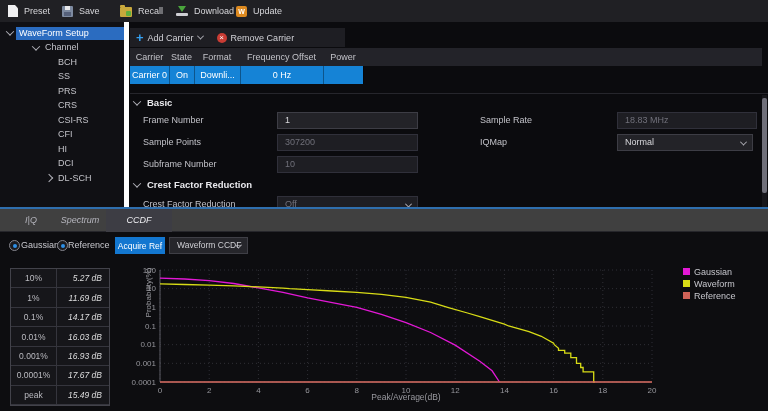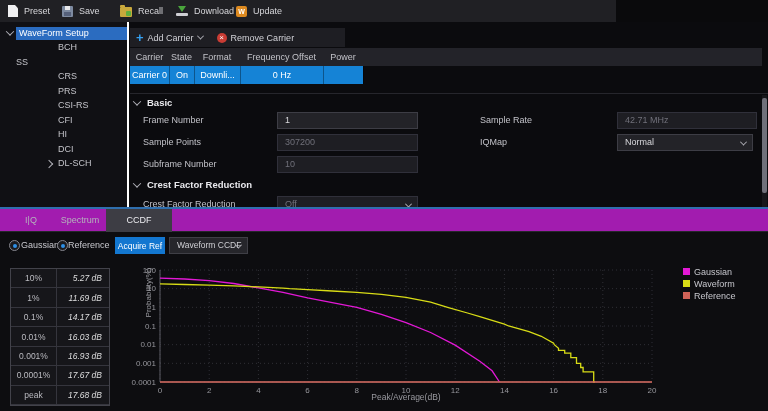--- a/index.html
+++ b/index.html
@@ -1,35 +1,35 @@
 <!DOCTYPE html>
 <html><head>
 <meta charset="utf-8">
 <style>
   html,body{margin:0;padding:0;background:#000;}
   #screen{position:relative;width:768px;height:411px;background:#0a0a0c;overflow:hidden;
           font-family:"Liberation Sans",sans-serif;color:#c8c8cc;-webkit-font-smoothing:antialiased;}
   
-  #toolbar{position:absolute;left:0;top:0;width:616px;height:22px;background:#202024;border-bottom:1px solid #000;}
+  #toolbar{position:absolute;left:0;top:0;width:768px;height:22px;background:#202024;border-bottom:1px solid #000;}
   .tb-item{position:absolute;top:0;height:22px;display:flex;align-items:center;gap:6px;font-size:9px;color:#d6d6da;cursor:default;}
   .ic{position:relative;display:inline-block;}
   .icon-preset{width:10px;height:12px;background:#f0f0f2;clip-path:polygon(0 0,70% 0,100% 28%,100% 100%,0 100%);}
   .icon-save{width:11px;height:11px;background:#7d8aa0;border-radius:1px;}
   .icon-save:before{content:"";position:absolute;left:3px;top:0;width:5px;height:4px;background:#e9e9ec;}
   .icon-save:after{content:"";position:absolute;left:2px;bottom:1px;width:7px;height:4px;background:#55607a;}
   .icon-recall{width:12px;height:10px;background:#c9a93c;border-radius:1px;margin-top:2px;}
   .icon-recall:before{content:"";position:absolute;left:0;top:-2px;width:5px;height:2px;background:#c9a93c;border-radius:1px 1px 0 0;}
   .icon-recall:after{content:"";position:absolute;right:1px;bottom:1px;width:5px;height:5px;background:#5fae3e;border-radius:1px;}
   .icon-download{width:12px;height:12px;}
   .icon-download:before{content:"";position:absolute;left:2px;top:1px;width:0;height:0;border-left:4px solid transparent;border-right:4px solid transparent;border-top:6px solid #4aa53c;}
   .icon-download:after{content:"";position:absolute;left:0;bottom:1px;width:12px;height:3px;background:#cfcfd4;border-radius:1px;}
   .icon-update{width:11px;height:11px;background:#dd8a20;border-radius:2px;color:#fff;
                display:flex;align-items:center;justify-content:center;font-size:7px;font-weight:bold;}
   
-  #tree{position:absolute;left:0;top:22px;width:129px;height:185px;background:#101014;border-right:2px solid #ffffff;padding-top:4px;box-sizing:border-box;}
+  #tree{position:absolute;left:0;top:22px;width:129px;height:185px;background:#101014;border-right:5px solid #ffffff;padding-top:4px;box-sizing:border-box;}
   .tree-row{display:flex;align-items:center;height:14.5px;font-size:9px;color:#c4c4ca;white-space:nowrap;cursor:default;}
   .tree-chev{width:13px;display:inline-flex;justify-content:center;flex:none;}
   .tree-label{padding:0 3px;line-height:13px;}
   .tree-label.sel{background:#2b6cc0;color:#fff;flex:1;}
   .chev{display:inline-block;width:5px;height:5px;border-right:1.2px solid #b0b0b8;border-bottom:1.2px solid #b0b0b8;}
   .chev.down{transform:rotate(45deg) translate(-1px,-1px);}
   .chev.right{transform:rotate(-45deg);}
   .chev.sm{width:4px;height:4px;}
   
   #rpanel{position:absolute;left:130px;top:22px;width:638px;height:185px;background:#0b0b0e;overflow:hidden;}
@@ -46,21 +46,21 @@
   .sect-head{position:absolute;display:flex;align-items:center;gap:7px;font-size:9.5px;font-weight:bold;color:#e8e8ec;}
   .f-label{position:absolute;height:17px;line-height:17px;font-size:9px;color:#c2c2c8;}
   .f-input{position:absolute;height:17px;line-height:15px;font-size:9px;color:#d8d8dc;background:#232328;
            border:1px solid #3d3d45;box-sizing:border-box;padding:0 7px;}
   .f-input.disabled{color:#70707a;background:#1e1e23;border-color:#30303a;}
   .sel-chev{position:absolute;right:6px;top:6px;}
   #vscroll{position:absolute;right:1px;top:73px;width:5px;height:112px;background:#17171b;}
   #vscroll .thumb{position:absolute;left:0;top:3px;width:5px;height:95px;background:#70707a;border-radius:2px;}
   
   #splitter{position:absolute;left:0;top:207px;width:768px;height:2px;background:#2f6fae;}
-  #tabbar{position:absolute;left:0;top:209px;width:768px;height:23px;background:#a21caf;border-bottom:1px solid #26262b;box-sizing:border-box;}
+  #tabbar{position:absolute;left:0;top:209px;width:768px;height:23px;background:#404040;border-bottom:1px solid #26262b;box-sizing:border-box;font-style:italic;}
   .tab{position:absolute;top:0;height:23px;line-height:23px;text-align:center;font-size:9px;color:#b4b4bc;cursor:default;}
   .tab.active{background:#3d3d44;color:#ececf0;}
   
   #bottom{position:absolute;left:0;top:232px;width:768px;height:179px;background:#0d0d10;}
   .radio{position:absolute;width:9px;height:9px;border-radius:50%;background:#1b1b1f;border:1px solid #85858d;box-sizing:content-box;}
   .radio:after{content:"";position:absolute;left:2.5px;top:2.5px;width:4px;height:4px;border-radius:50%;background:#2e8fe6;}
   .radio-label{position:absolute;font-size:9px;color:#c8c8ce;line-height:11px;}
   #acquire-btn{position:absolute;left:115px;top:5px;width:50px;height:17px;background:#1377d0;color:#fff;
                font-size:8.5px;display:flex;align-items:center;justify-content:center;cursor:default;}
   #view-dd{position:absolute;left:169px;top:5px;width:79px;height:17px;background:#26262b;border:1px solid #3f3f46;
@@ -101,35 +101,41 @@
       </div>
     </div>
 
   <div id="tree">
       <div class="tree-row" style="padding-left: 3px;">
         <span class="tree-chev">
           <span class="chev down"></span>
         </span>
         <span class="tree-label sel">WaveForm Setup</span>
       </div>
+      <div class="tree-row" style="padding-left: 29px;">
+        <span class="tree-chev">
+          <span class="chev down"></span>
+        </span>
+        <span class="tree-label">Channel</span>
+      </div>
       <div class="tree-row" style="padding-left: 42px;">
         <span class="tree-chev"></span>
         <span class="tree-label">BCH</span>
       </div>
-      <div class="tree-row" style="">
+      <div class="tree-row" style="padding-left: 42px;">
         <span class="tree-chev"></span>
         <span class="tree-label">SS</span>
       </div>
       <div class="tree-row" style="padding-left: 42px;">
         <span class="tree-chev"></span>
+        <span class="tree-label">PRS</span>
+      </div>
+      <div class="tree-row" style="padding-left: 42px;">
+        <span class="tree-chev"></span>
         <span class="tree-label">CRS</span>
-      </div>
-      <div class="tree-row" style="padding-left: 42px;">
-        <span class="tree-chev"></span>
-        <span class="tree-label">PRS</span>
       </div>
       <div class="tree-row" style="padding-left: 42px;">
         <span class="tree-chev"></span>
         <span class="tree-label">CSI-RS</span>
       </div>
       <div class="tree-row" style="padding-left: 42px;">
         <span class="tree-chev"></span>
         <span class="tree-label">CFI</span>
       </div>
       <div class="tree-row" style="padding-left: 42px;">
@@ -180,21 +186,21 @@
           <span class="chev down"></span>
           <span>Basic</span>
         </div>
         <div class="sect-head" style="left: 4px; top: 157px;">
           <span class="chev down"></span>
           <span>Crest Factor Reduction</span>
         </div>
         <div class="f-label" style="left: 13px; top: 90px;">Frame Number</div>
         <div class="f-input" style="left: 147px; top: 90px; width: 141px;">1</div>
         <div class="f-label" style="left: 350px; top: 90px;">Sample Rate</div>
-        <div class="f-input disabled" style="left: 487px; top: 90px; width: 140px;">42.71 MHz</div>
+        <div class="f-input disabled" style="left: 487px; top: 90px; width: 140px;">18.83 MHz</div>
         <div class="f-label" style="left: 13px; top: 112px;">Sample Points</div>
         <div class="f-input disabled" style="left: 147px; top: 112px; width: 141px;">307200</div>
         <div class="f-label" style="left: 350px; top: 112px;">IQMap</div>
         <div class="f-input" style="left: 487px; top: 112px; width: 136px;">Normal<span class="chev down sm sel-chev"></span></div>
         <div class="f-label" style="left: 13px; top: 134px;">Subframe Number</div>
         <div class="f-input disabled" style="left: 147px; top: 134px; width: 141px;">10</div>
         <div class="f-label" style="left: 13px; top: 174px;">Crest Factor Reduction</div>
         <div class="f-input disabled" style="left: 147px; top: 174px; width: 141px;">Off<span class="chev down sm sel-chev"></span></div>
       </div>
     <div id="vscroll">
@@ -226,21 +232,21 @@
         <div class="st-cell st-val">11.69 dB</div>
         <div class="st-cell">0.1%</div>
         <div class="st-cell st-val">14.17 dB</div>
         <div class="st-cell">0.01%</div>
         <div class="st-cell st-val">16.03 dB</div>
         <div class="st-cell">0.001%</div>
         <div class="st-cell st-val">16.93 dB</div>
         <div class="st-cell">0.0001%</div>
         <div class="st-cell st-val">17.67 dB</div>
         <div class="st-cell">peak</div>
-        <div class="st-cell st-val">17.68 dB</div>
+        <div class="st-cell st-val">15.49 dB</div>
       </div>
     <div id="ylabel">Probability(%)</div>
     <div id="chart-area">
       <div id="xlabel">Peak/Average(dB)</div>
     <svg width="643" height="149">
           <line x1="35" y1="8" x2="35" y2="120" stroke="#2f2f36" stroke-dasharray="1 3" stroke-width="1"></line>
           <text x="35" y="131" text-anchor="middle" font-size="8" fill="#96969c" font-family="Liberation Sans, sans-serif">0</text>
           <line x1="84.2" y1="8" x2="84.2" y2="120" stroke="#2f2f36" stroke-dasharray="1 3" stroke-width="1"></line>
           <text x="84.2" y="131" text-anchor="middle" font-size="8" fill="#96969c" font-family="Liberation Sans, sans-serif">2</text>
           <line x1="133.4" y1="8" x2="133.4" y2="120" stroke="#2f2f36" stroke-dasharray="1 3" stroke-width="1"></line>

